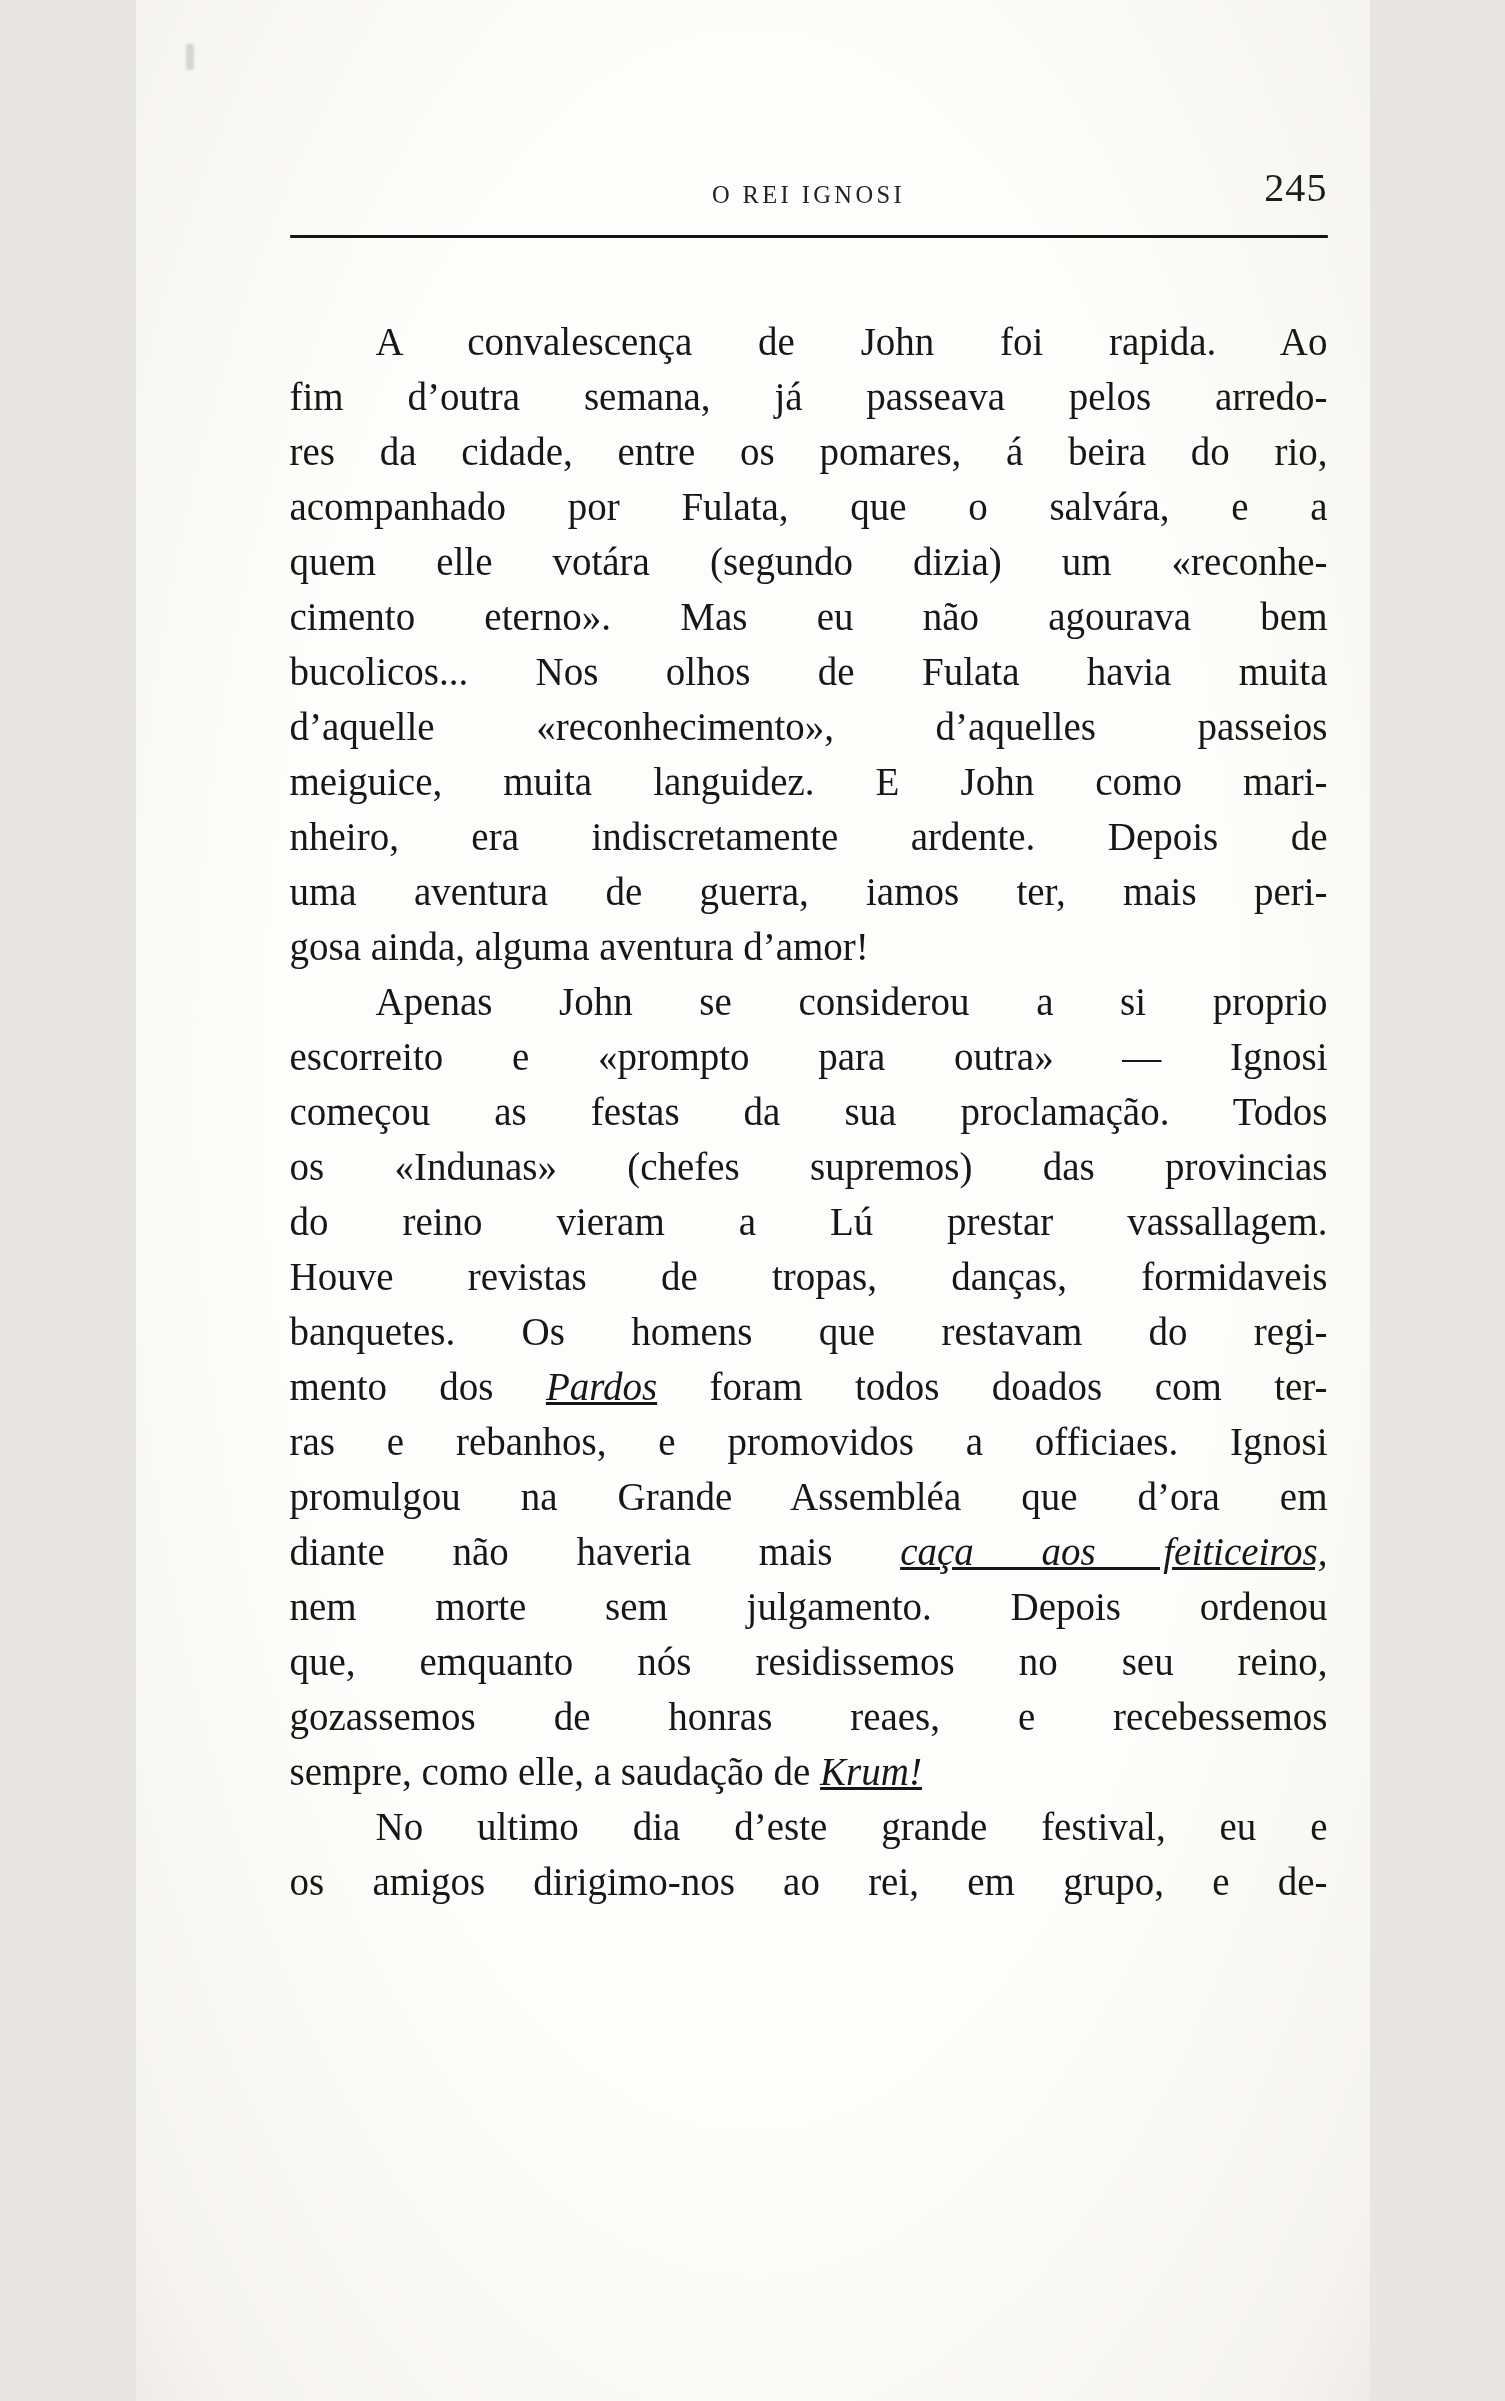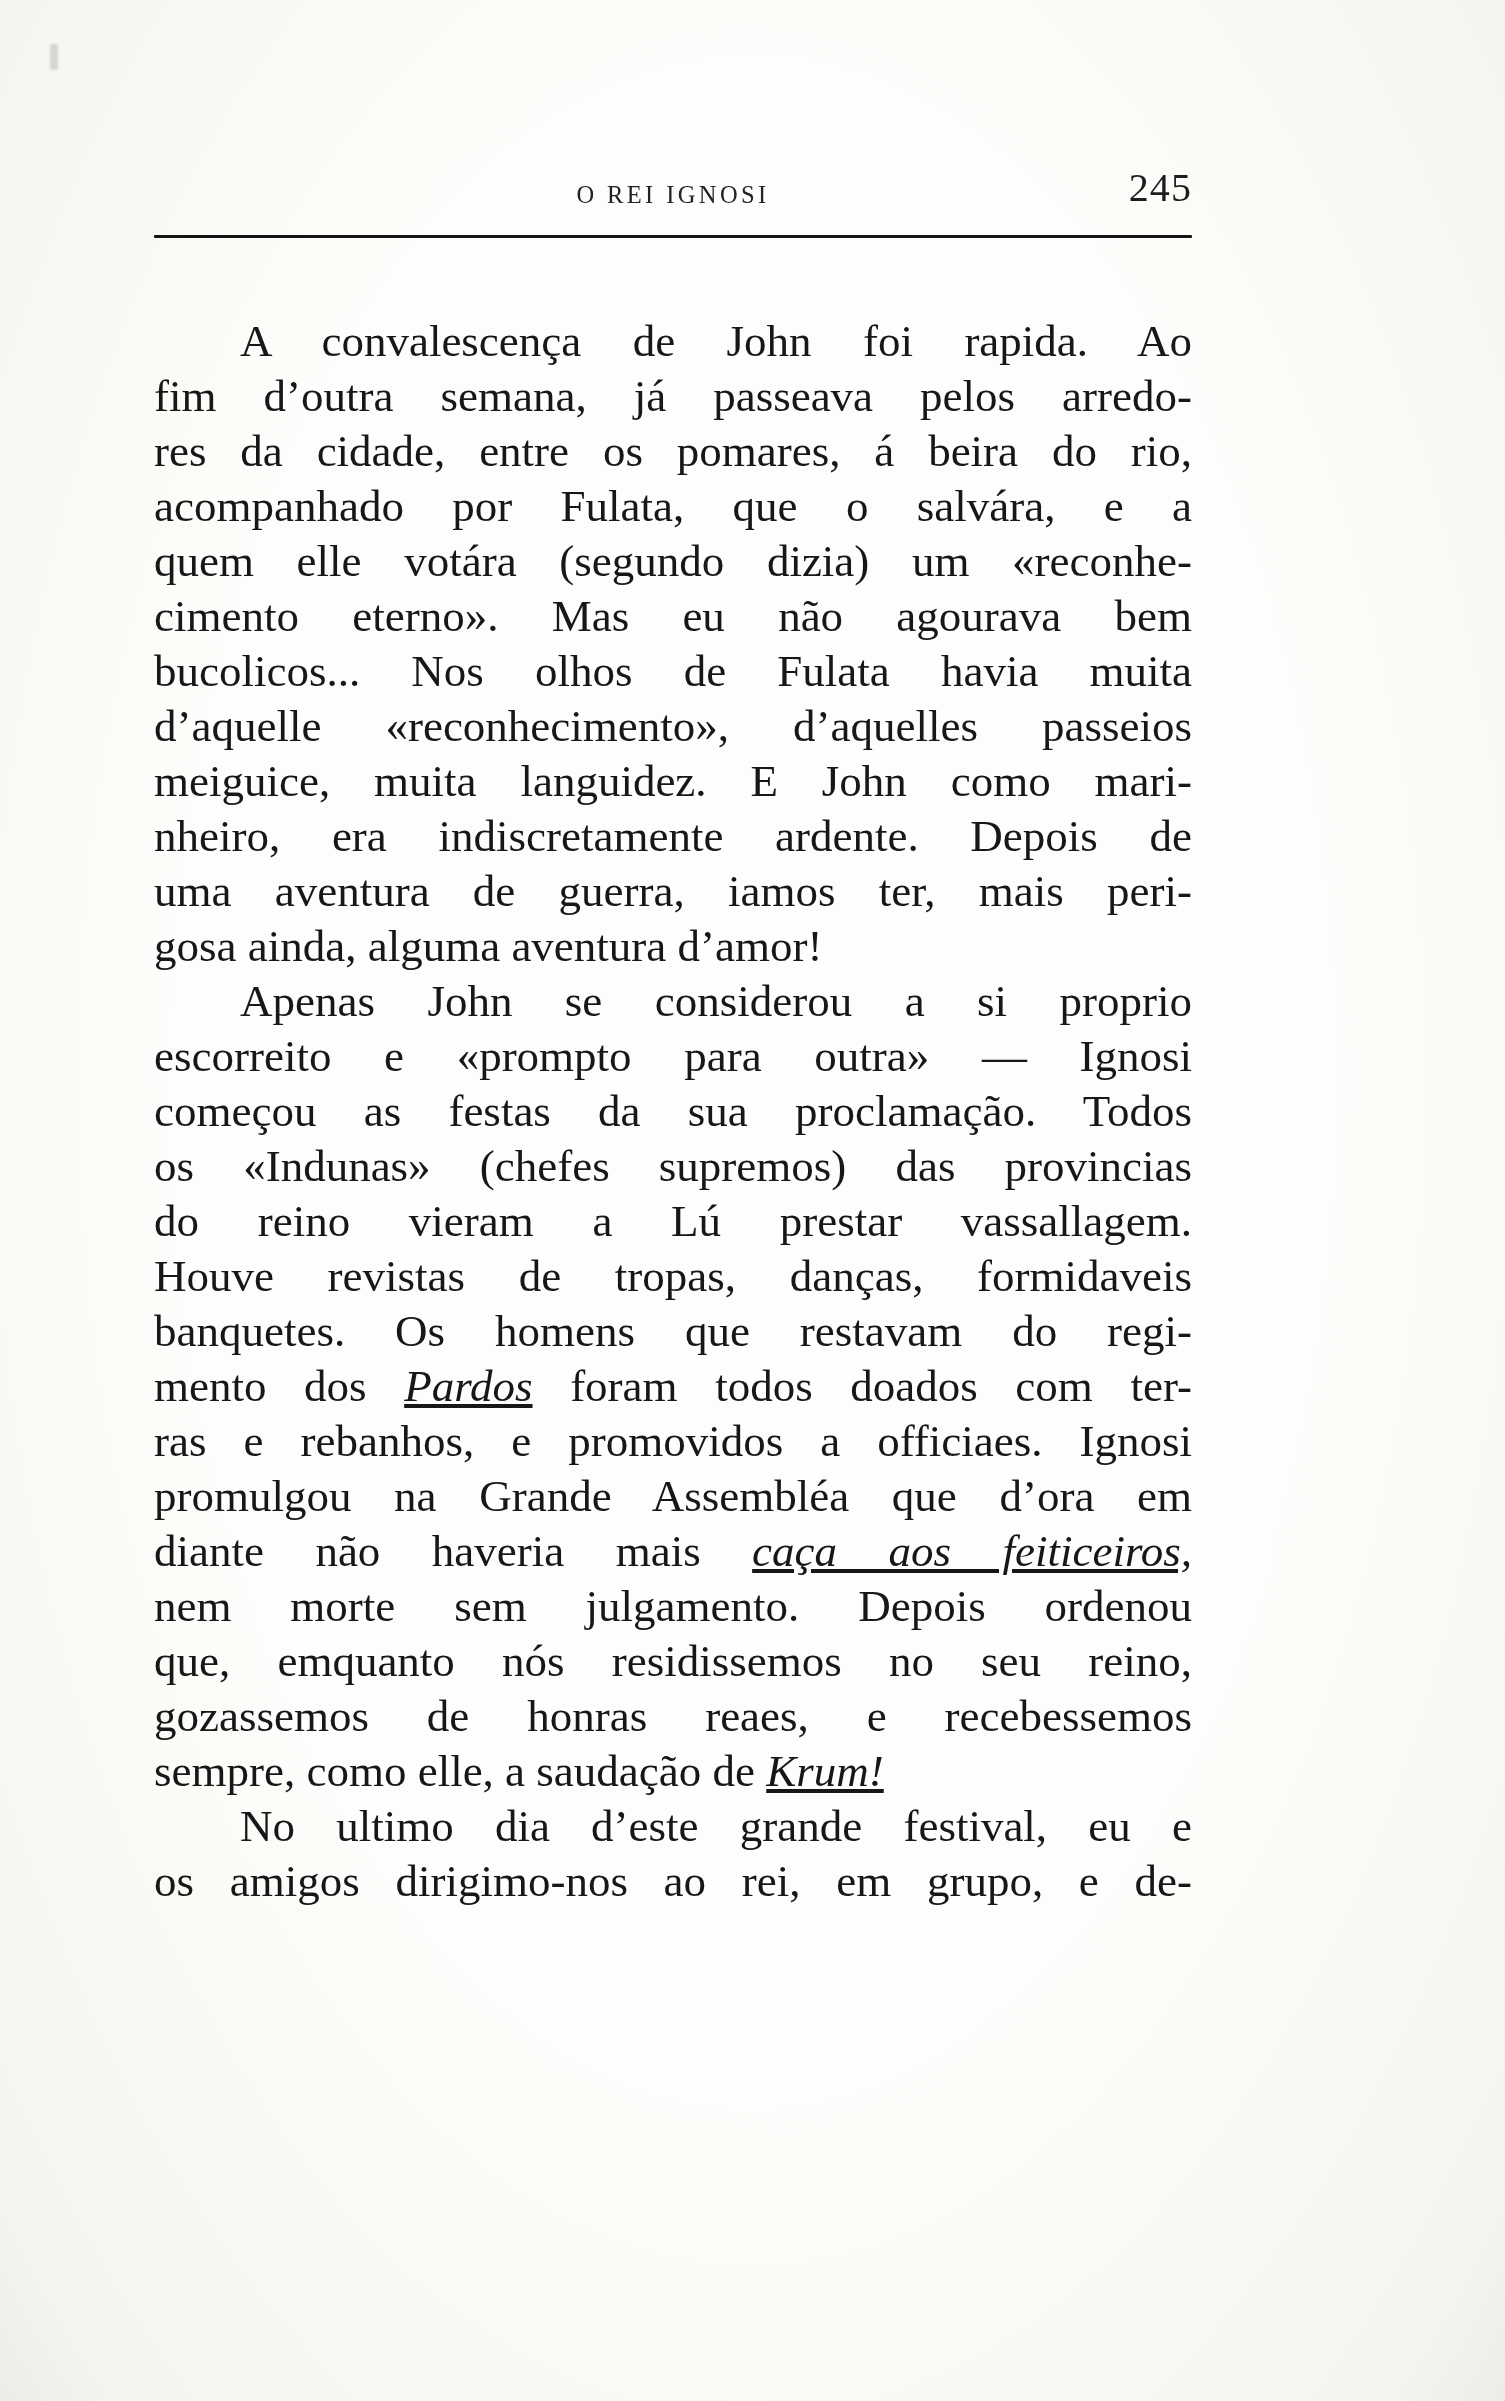--- a/index.html
+++ b/index.html
@@ -2,21 +2,21 @@
 <html style="font-size:9px"><head>
 <meta charset="utf-8">
 <style>
   html, body {
     margin: 0;
     padding: 0;
     background: #e8e6e2;
   }
   .page {
     position: relative;
-    width: 1505px;
+    width: 1234px;
     height: 2401px;
     margin: 0 auto;
     background: radial-gradient(ellipse at 50% 45%, #fdfdfb 55%, #f5f4f0 92%, #edecE7 100%);
     color: #1b1b1b;
     font-family: "Liberation Serif", "DejaVu Serif", serif;
     overflow: hidden;
   }
   .scan-artifact {
     position: absolute;
     left: 50px;
@@ -58,21 +58,21 @@
     font-family: Liberation Serif, serif;
   }
   .rule {
     margin-top: 26px;
     height: 3.4px;
     background: #151515;
     border-radius: 1.1px;
   }
   .body-text {
     margin-top: 76px;
-    font-size: 45px;
+    font-size: 39px;
     line-height: 55px;
     color: #171717;
   }
   .paragraph { margin: 0; }
   .line {
     text-align: justify;
     text-align-last: justify;
     white-space: normal;
   }
   .line.indent { text-indent: 86px; }

